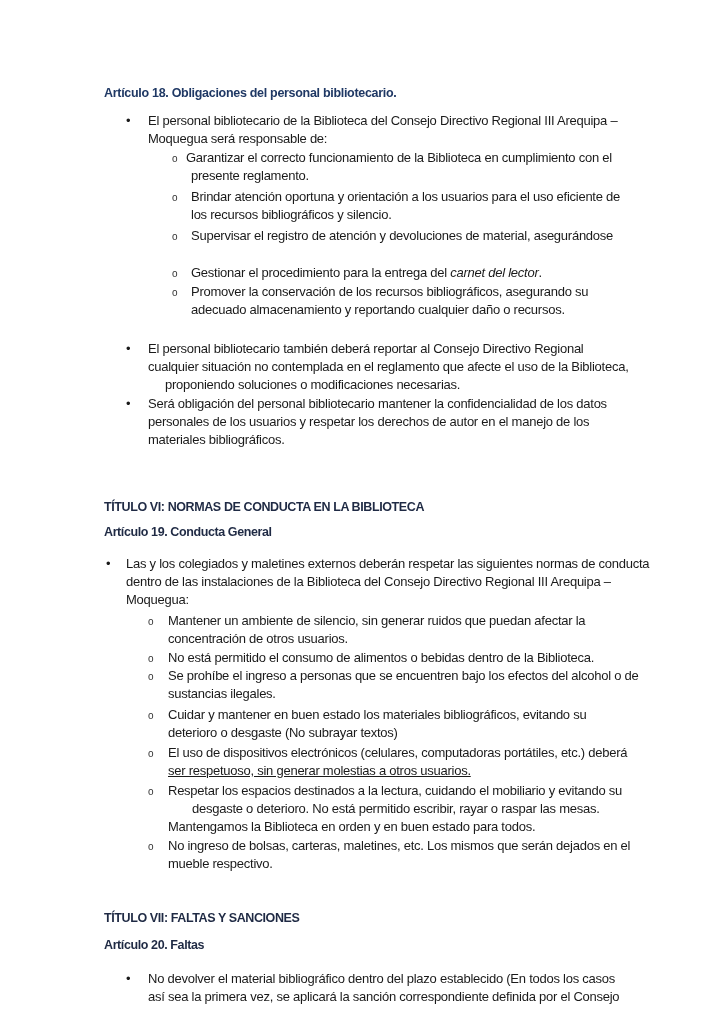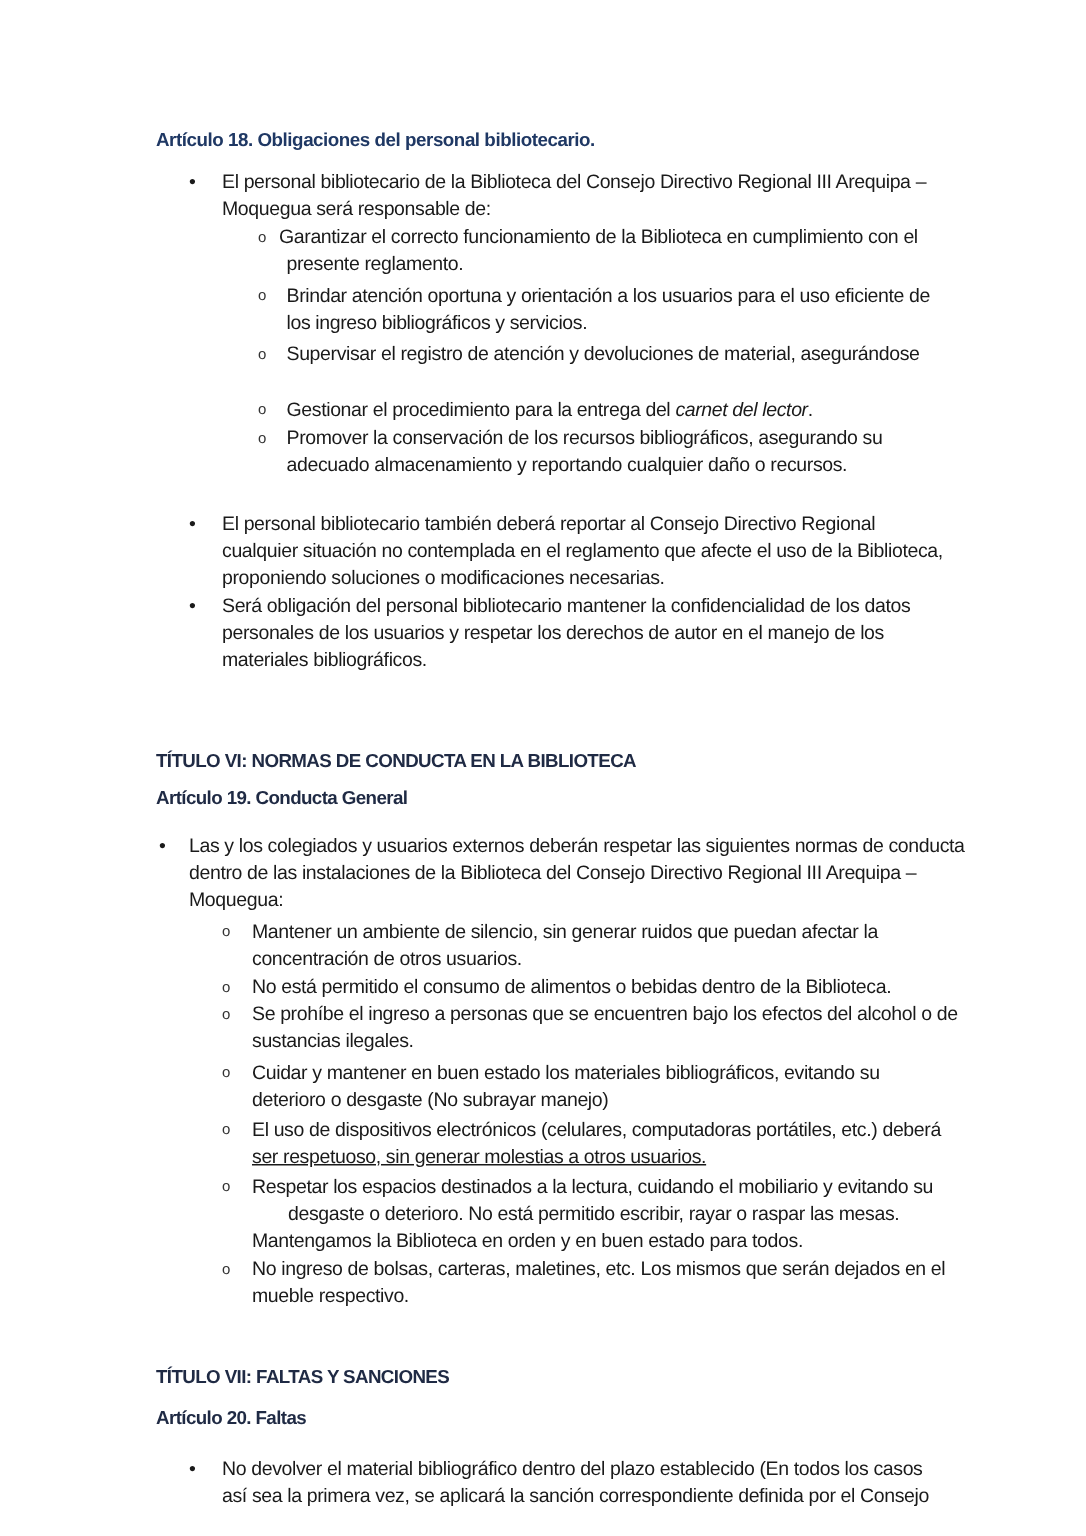--- a/index.html
+++ b/index.html
@@ -24,64 +24,64 @@
   <span class="abs bullet" style="left:126px; top:112px;">•</span>
   <div class="abs txt" style="left:148px; top:112px;">El personal bibliotecario de la Biblioteca del Consejo Directivo Regional III Arequipa –</div>
   <div class="abs txt" style="left:148px; top:130px;">Moquegua será responsable de:</div>
 
   <span class="abs circ" style="left:172px; top:150px;">o</span>
   <div class="abs txt" style="left:186px; top:149px;">Garantizar el correcto funcionamiento de la Biblioteca en cumplimiento con el</div>
   <div class="abs txt" style="left:191px; top:167px;">presente reglamento.</div>
 
   <span class="abs circ" style="left:172px; top:189px;">o</span>
   <div class="abs txt" style="left:191px; top:188px;">Brindar atención oportuna y orientación a los usuarios para el uso eficiente de</div>
-  <div class="abs txt" style="left:191px; top:206px;">los ingreso bibliográficos y servicios.</div>
+  <div class="abs txt" style="left:191px; top:206px;">los recursos bibliográficos y silencio.</div>
 
   <span class="abs circ" style="left:172px; top:228px;">o</span>
   <div class="abs txt" style="left:191px; top:227px;">Supervisar el registro de atención y devoluciones de material, asegurándose</div>
 
   <span class="abs circ" style="left:172px; top:265px;">o</span>
   <div class="abs txt" style="left:191px; top:264px;"><span>Gestionar el procedimiento para la entrega del </span><span class="it">carnet del lector</span><span>.</span></div>
 
   <span class="abs circ" style="left:172px; top:284px;">o</span>
   <div class="abs txt" style="left:191px; top:283px;">Promover la conservación de los recursos bibliográficos, asegurando su</div>
   <div class="abs txt" style="left:191px; top:301px;">adecuado almacenamiento y reportando cualquier daño o recursos.</div>
 
   <span class="abs bullet" style="left:126px; top:340px;">•</span>
   <div class="abs txt" style="left:148px; top:340px;">El personal bibliotecario también deberá reportar al Consejo Directivo Regional</div>
   <div class="abs txt" style="left:148px; top:358px;">cualquier situación no contemplada en el reglamento que afecte el uso de la Biblioteca,</div>
-  <div class="abs txt" style="left:148px; top:376px;">proponiendo soluciones o modificaciones necesarias.</div>
+  <div class="abs txt" style="left:165px; top:376px;">proponiendo soluciones o modificaciones necesarias.</div>
 
   <span class="abs bullet" style="left:126px; top:395px;">•</span>
   <div class="abs txt" style="left:148px; top:395px;">Será obligación del personal bibliotecario mantener la confidencialidad de los datos</div>
   <div class="abs txt" style="left:148px; top:413px;">personales de los usuarios y respetar los derechos de autor en el manejo de los</div>
   <div class="abs txt" style="left:148px; top:431px;">materiales bibliográficos.</div>
 
   <div class="abs h-tit" style="left:104px; top:500px;">TÍTULO VI: NORMAS DE CONDUCTA EN LA BIBLIOTECA</div>
   <div class="abs h-tit" style="left:104px; top:525px;">Artículo 19. Conducta General</div>
 
   <span class="abs bullet" style="left:106px; top:555px;">•</span>
-  <div class="abs txt" style="left:126px; top:555px;">Las y los colegiados y usuarios externos deberán respetar las siguientes normas de conducta</div>
+  <div class="abs txt" style="left:126px; top:555px;">Las y los colegiados y maletines externos deberán respetar las siguientes normas de conducta</div>
   <div class="abs txt" style="left:126px; top:573px;">dentro de las instalaciones de la Biblioteca del Consejo Directivo Regional III Arequipa –</div>
   <div class="abs txt" style="left:126px; top:591px;">Moquegua:</div>
 
   <span class="abs circ" style="left:148px; top:613px;">o</span>
   <div class="abs txt" style="left:168px; top:630px;">concentración de otros usuarios.</div>
   <div class="abs txt" style="left:168px; top:612px;">Mantener un ambiente de silencio, sin generar ruidos que puedan afectar la</div>
 
   <span class="abs circ" style="left:148px; top:650px;">o</span>
   <div class="abs txt" style="left:168px; top:649px;">No está permitido el consumo de alimentos o bebidas dentro de la Biblioteca.</div>
 
   <span class="abs circ" style="left:148px; top:668px;">o</span>
   <div class="abs txt" style="left:168px; top:667px;">Se prohíbe el ingreso a personas que se encuentren bajo los efectos del alcohol o de</div>
   <div class="abs txt" style="left:168px; top:685px;">sustancias ilegales.</div>
 
   <span class="abs circ" style="left:148px; top:707px;">o</span>
   <div class="abs txt" style="left:168px; top:706px;">Cuidar y mantener en buen estado los materiales bibliográficos, evitando su</div>
-  <div class="abs txt" style="left:168px; top:724px;">deterioro o desgaste (No subrayar manejo)</div>
+  <div class="abs txt" style="left:168px; top:724px;">deterioro o desgaste (No subrayar textos)</div>
 
   <span class="abs circ" style="left:148px; top:745px;">o</span>
   <div class="abs txt" style="left:168px; top:744px;">El uso de dispositivos electrónicos (celulares, computadoras portátiles, etc.) deberá</div>
   <div class="abs txt" style="left:168px; top:762px;text-decoration:underline;">ser respetuoso, sin generar molestias a otros usuarios.</div>
 
   <span class="abs circ" style="left:148px; top:783px;">o</span>
   <div class="abs txt" style="left:168px; top:782px;">Respetar los espacios destinados a la lectura, cuidando el mobiliario y evitando su</div>
   <div class="abs txt" style="left:168px; top:800px;margin-left:24px;">desgaste o deterioro. No está permitido escribir, rayar o raspar las mesas.</div>
   <div class="abs txt" style="left:168px; top:818px;">Mantengamos la Biblioteca en orden y en buen estado para todos.</div>
 

